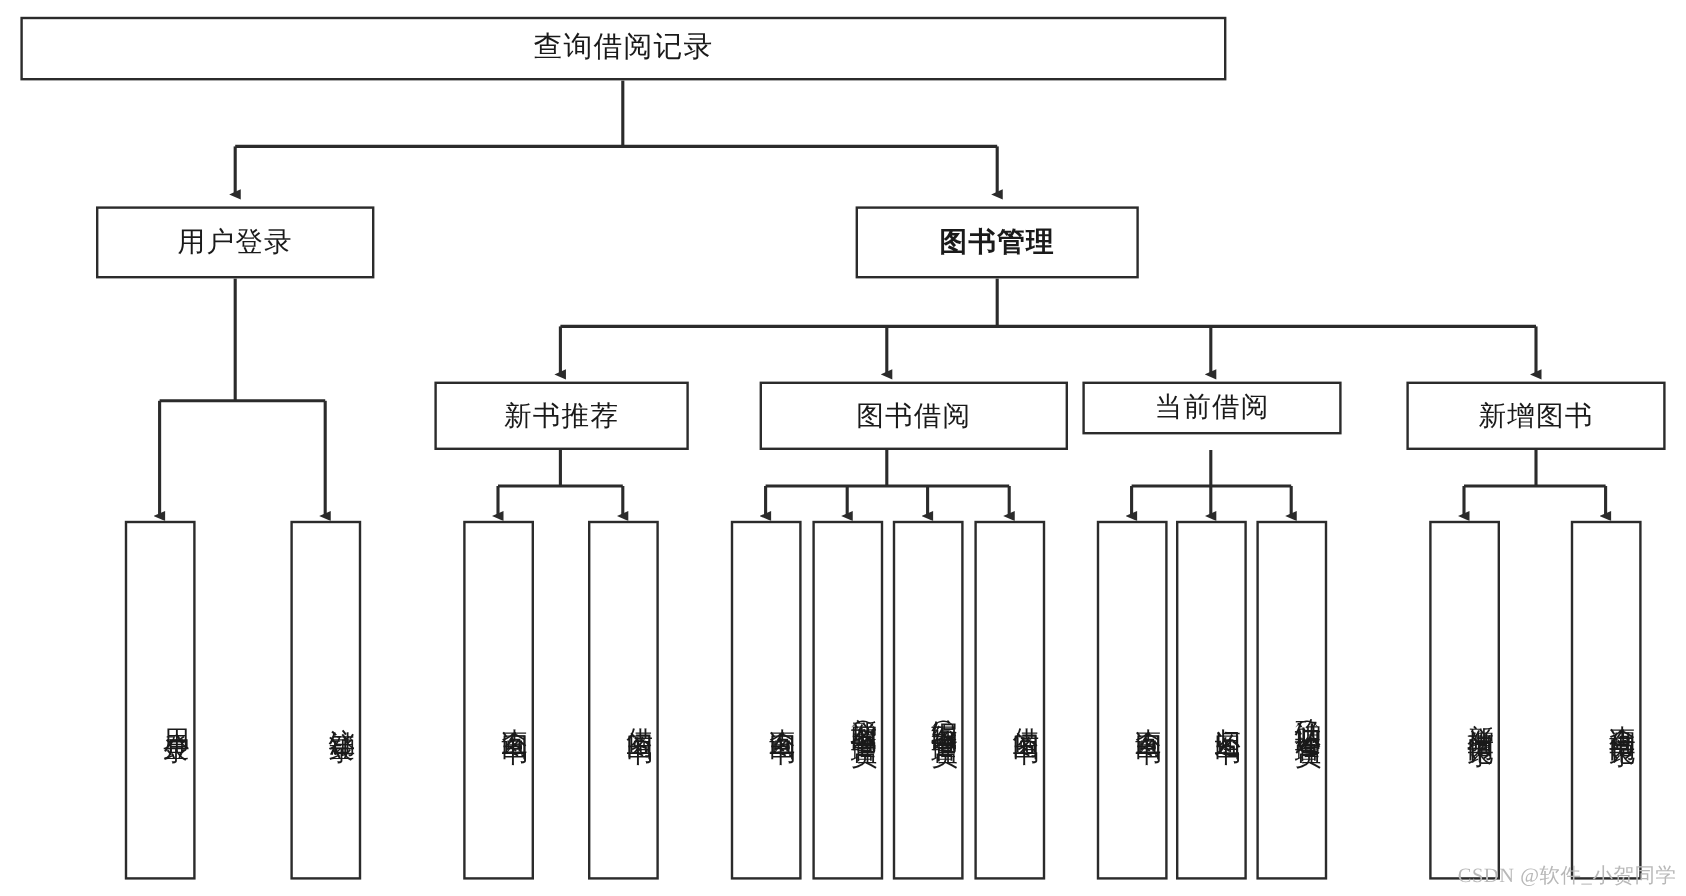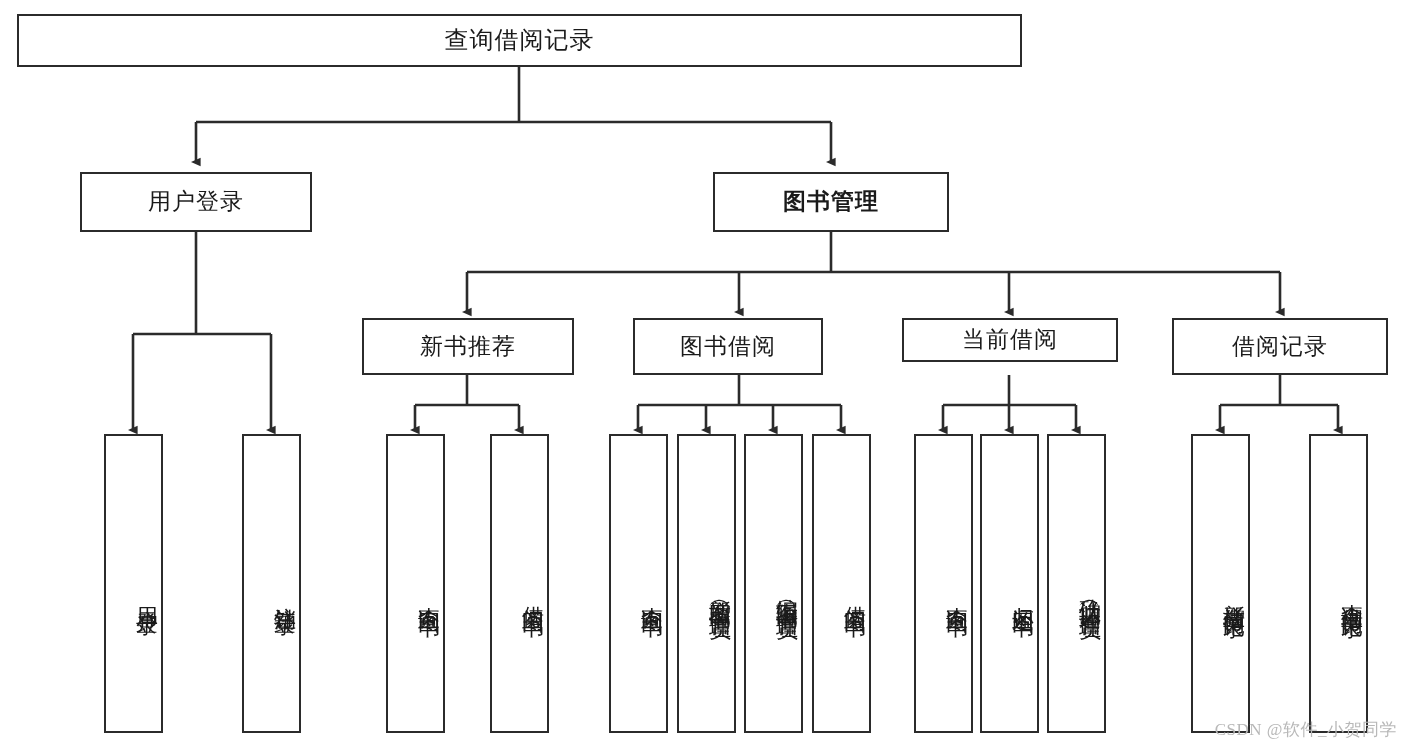--- a/index.html
+++ b/index.html
@@ -135,28 +135,28 @@
   <div class="node horiz" style="left:80px; top:172px; width:232px; height:60px;">
     <span>用户登录</span>
   </div>
   <div class="node horiz" style="left:713px; top:172px; width:236px; height:60px;font-weight:bold;">
     <span>图书管理</span>
   </div>
 
   <div class="node horiz" style="left:362px; top:318px; width:212px; height:57px;">
     <span>新书推荐</span>
   </div>
-  <div class="node horiz" style="left:633px; top:318px; width:190px; height:57px;">
+  <div class="node horiz" style="left:633px; top:318px; width:257px; height:57px;">
     <span>图书借阅</span>
   </div>
   <div class="node horiz" style="left:902px; top:318px; width:216px; height:44px;">
     <span>当前借阅</span>
   </div>
   <div class="node horiz" style="left:1172px; top:318px; width:216px; height:57px;">
-    <span>借阅记录</span>
+    <span>新增图书</span>
   </div>
 
   <div class="node vert" style="left:104px; top:434px; width:59px; height:299px;">
     <span class="vtext">用户登录</span>
   </div>
   <div class="node vert" style="left:242px; top:434px; width:59px; height:299px;">
     <span class="vtext">注销登录</span>
   </div>
 
   <div class="node vert" style="left:386px; top:434px; width:59px; height:299px;">

